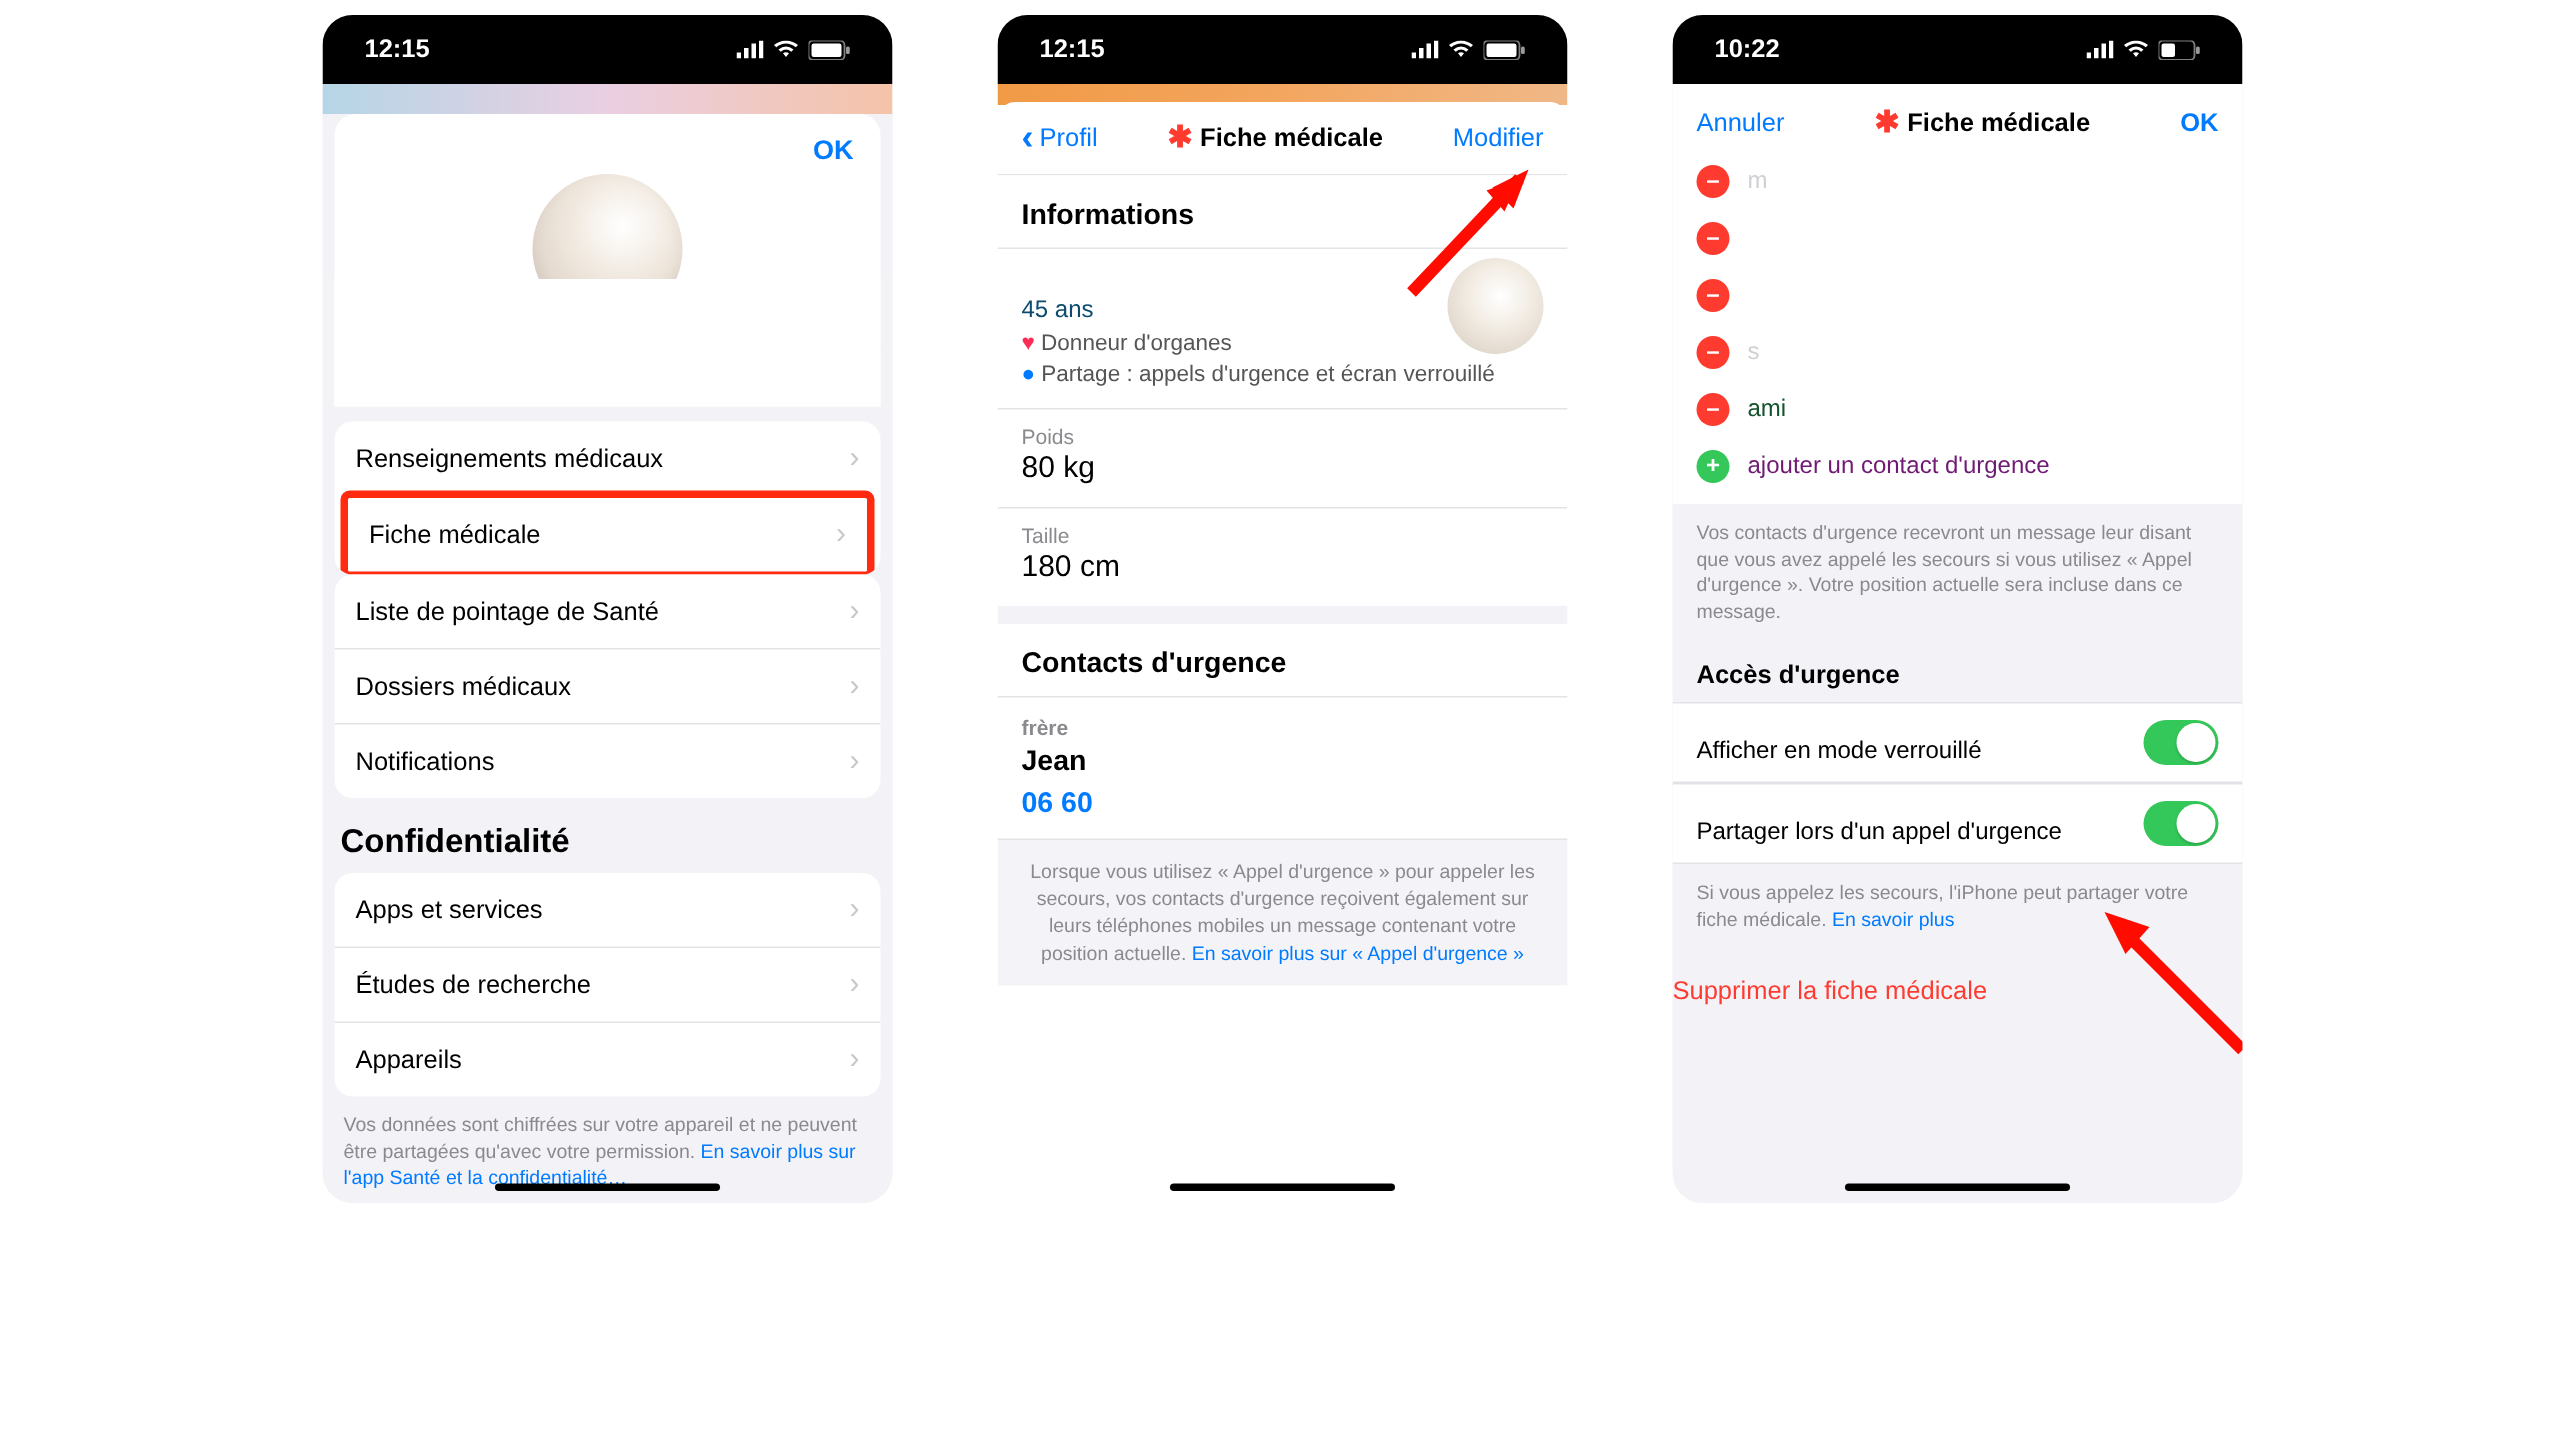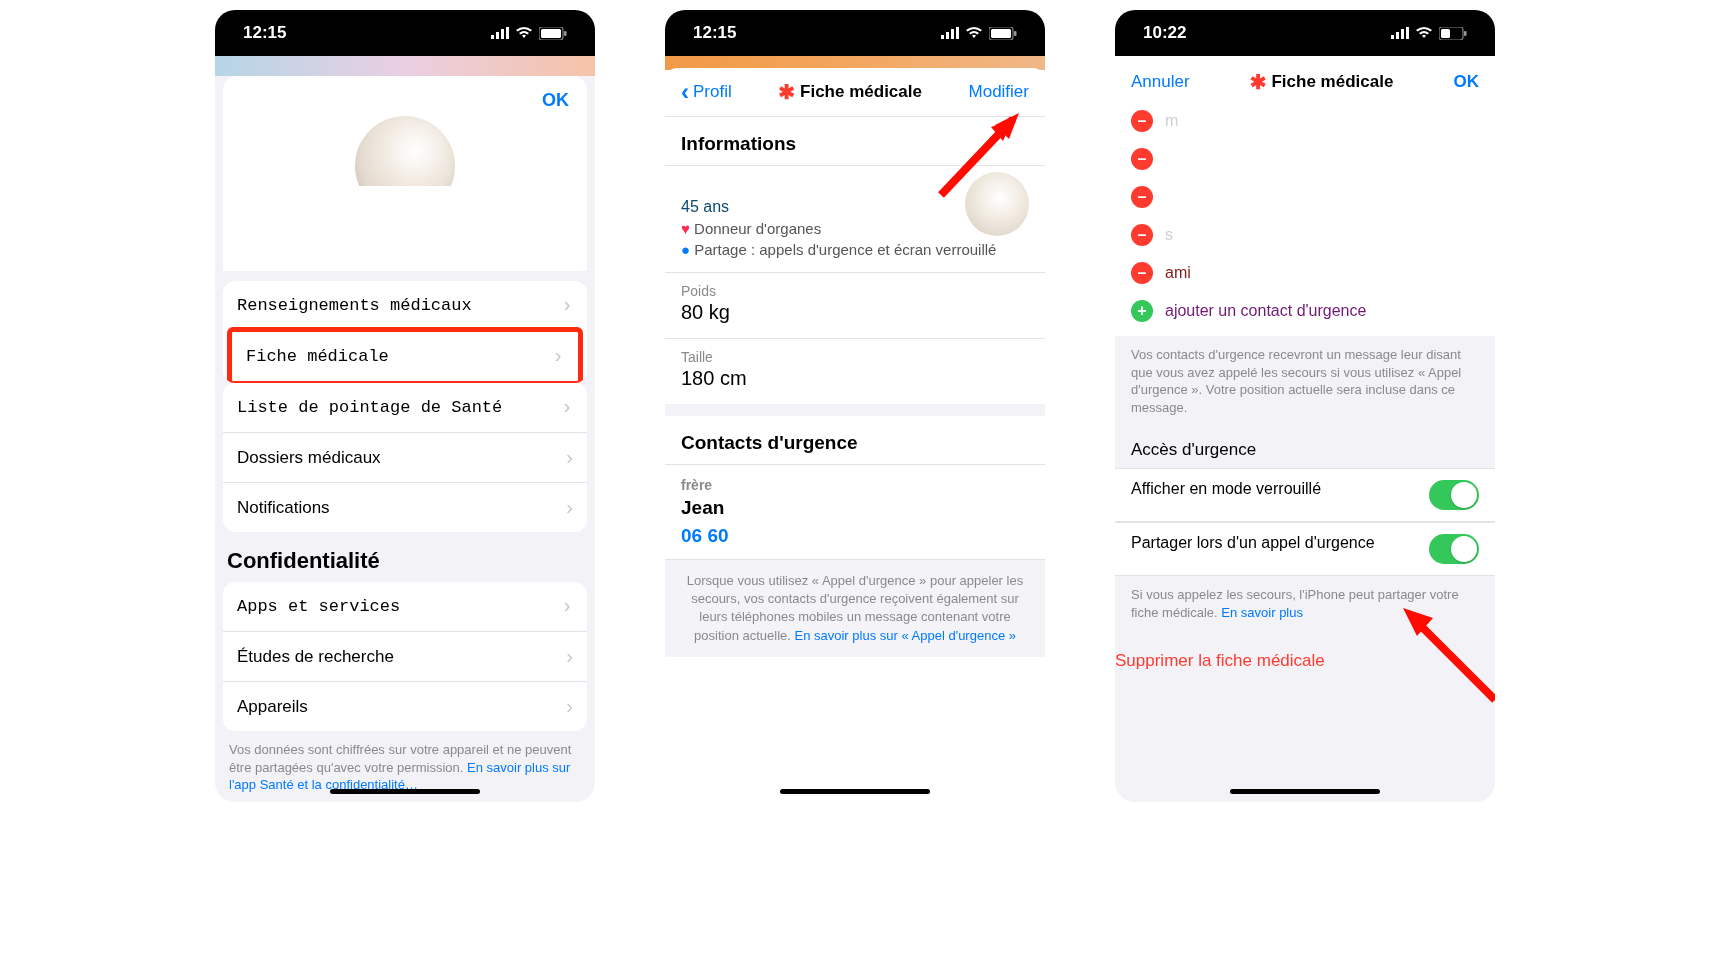--- a/index.html
+++ b/index.html
@@ -47,21 +47,21 @@
     box-shadow: inset 0 -4px 10px rgba(0,0,0,0.05);
   }
   .white-cover { position: absolute; left:0; right:0; top: 75px; bottom:0; background:#fff; }
   .name-ph { height: 40px; background:#fff; }
   
   .group { margin: 0 8px; border-radius: 12px; background:#fff; overflow:hidden; }
   .cell {
     display:flex; align-items:center; justify-content:space-between;
     padding: 13px 14px; font-size: 17px; border-top: 1px solid #e3e3e7;
   }
-  .cell:first-child { border-top: none; font-family: Liberation Mono, monospace; }
+  .cell:first-child { border-top: none; }
   .chevron { color:#c7c7cc; font-size: 20px; font-weight:300; }
   .section-title { font-size: 22px; font-weight: 700; padding: 16px 12px 8px; color:#000; }
   .highlight-box { border: 5px solid #ff2a0f; border-radius: 6px; margin: -3px 4px; padding: 0; }
   .footnote { font-size: 13px; color:#8a8a8e; padding: 10px 14px 8px; line-height: 1.35; }
   .footnote a, .linkish { color:#007aff; text-decoration:none; }
   .home-indicator { position:absolute; bottom:8px; left:50%; transform:translateX(-50%);
     width: 150px; height: 5px; background:#000; border-radius: 3px; }
   
   .nav-bar {
     display:flex; align-items:center; justify-content:space-between;
@@ -102,23 +102,23 @@
     font-size:16px;
   }
   .minus-circle, .plus-circle {
     width:22px; height:22px; border-radius:50%;
     display:flex; align-items:center; justify-content:center;
     color:#fff; font-weight:700; flex:none;
   }
   .minus-circle { background:#ff3b30; }
   .plus-circle { background:#34c759; }
   .ghost { color:#d0d0d4; }
-  .p3 .section-title { font-size:17px; font-weight:400; padding:14px 16px 8px; }
+  .p3 .section-title { font-size:17px; font-weight:700; padding:14px 16px 8px; }
   .toggle-row {
-    display:flex; align-items:flex-start; justify-content:space-between;
+    display:flex; align-items:flex-end; justify-content:space-between;
     padding:11px 16px; background:#fff; border-top:1px solid #e3e3e7; border-bottom:1px solid #e3e3e7;
     font-size:16px;
   }
   .toggle {
     width:50px; height:30px; border-radius:15px; background:#34c759; position:relative;
   }
   .toggle .knob { position:absolute; right:2px; top:2px; width:26px; height:26px; border-radius:50%; background:#fff; box-shadow:0 1px 2px rgba(0,0,0,.2); }
   .p3 .footnote { padding:10px 16px; }
   .delete-link { text-align:left; color:#ff3b30; font-size:17px; padding:20px 0 26px; }
   .whiteblock-top { background:#fff; padding-bottom:6px; }
@@ -321,21 +321,21 @@
     <div class="rowline">
       <div class="minus-circle">–</div>
       <span class="ghost">&nbsp;</span>
     </div>
     <div class="rowline">
       <div class="minus-circle">–</div>
       <span class="ghost">s</span>
     </div>
     <div class="rowline">
       <div class="minus-circle">–</div>
-      <span style="color:#7f1d1d;text-align:right;">ami</span>
+      <span style="color:#14532d;text-align:right;">ami</span>
     </div>
     <div class="rowline">
       <div class="plus-circle">+</div>
       <span style="color:#701a75;">ajouter un contact d'urgence</span>
     </div>
   </div>
 
   <div class="footnote">Vos contacts d'urgence recevront un message leur disant que vous avez appelé les secours si vous utilisez « Appel d'urgence ». Votre position actuelle sera incluse dans ce message.</div>
 
   <div class="section-title">Accès d'urgence</div>

